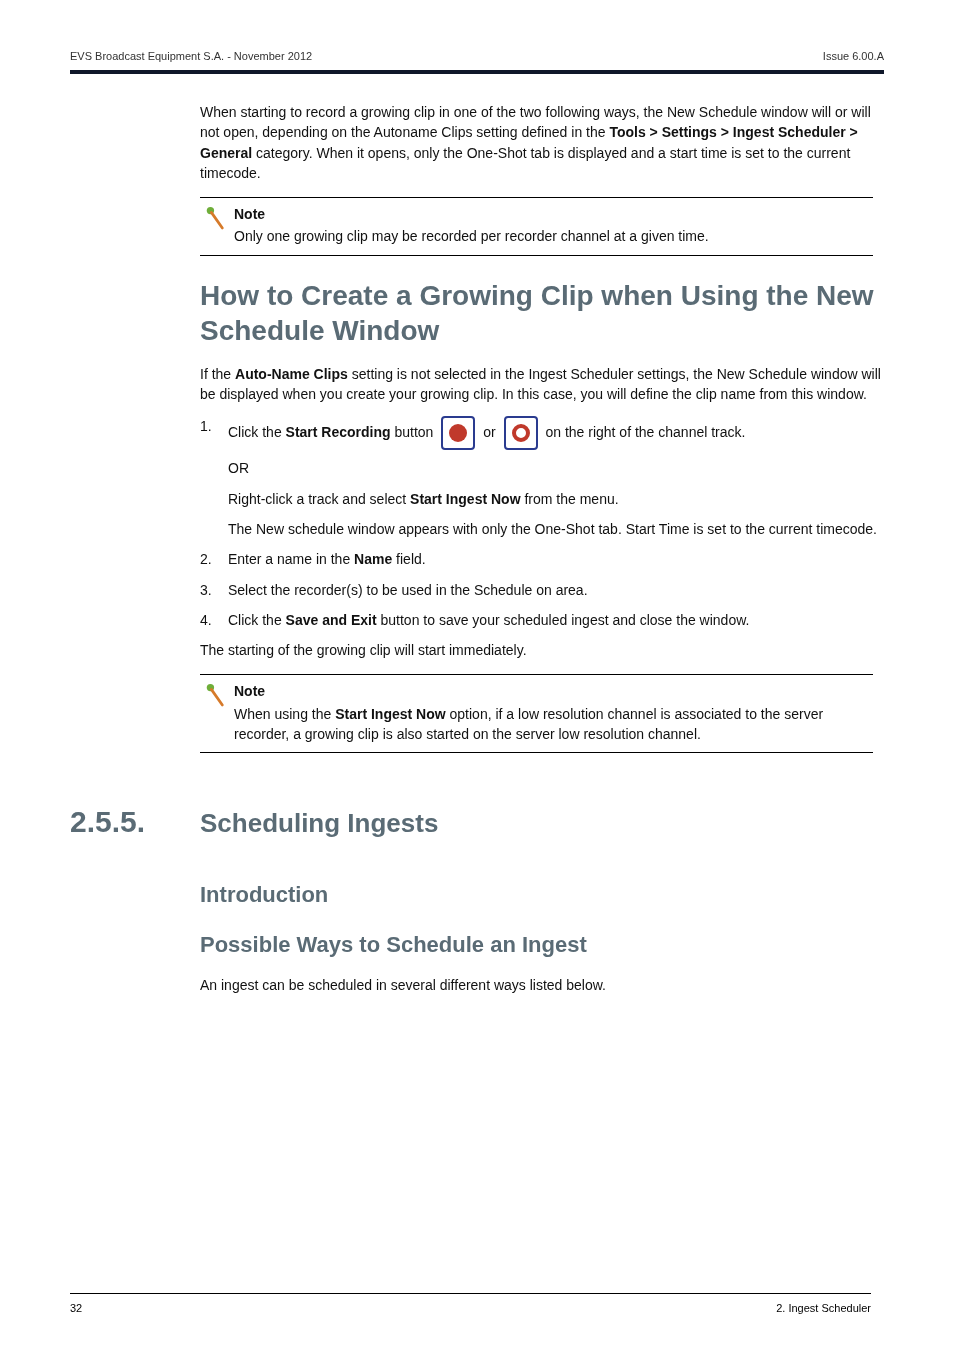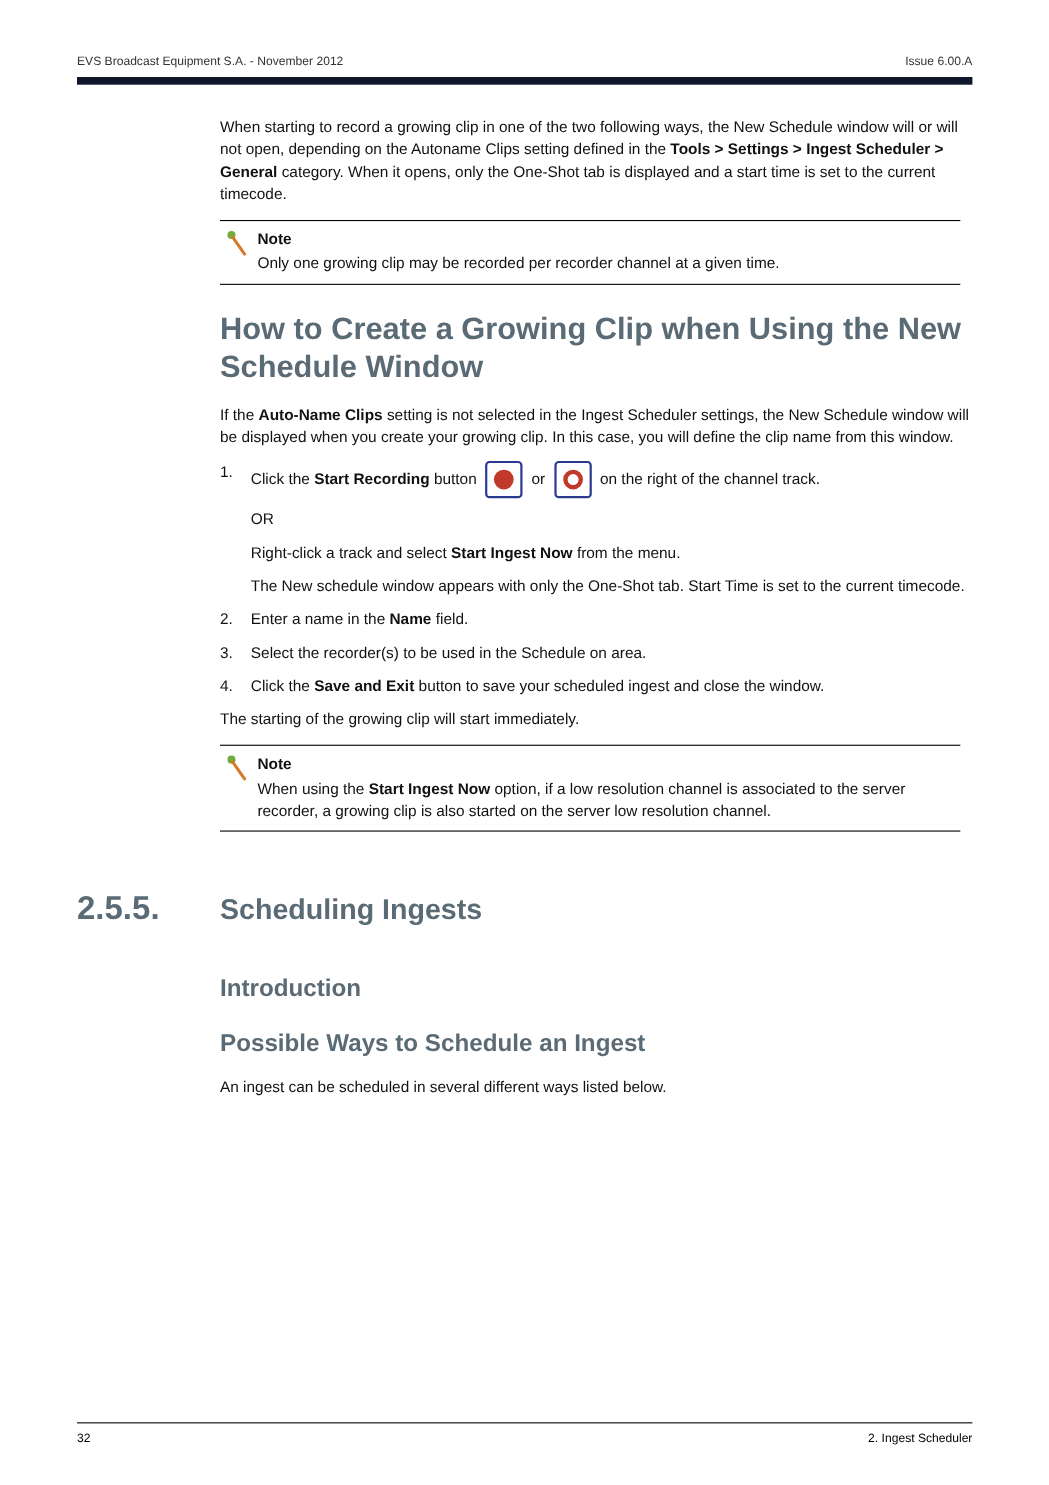--- a/index.html
+++ b/index.html
@@ -14,21 +14,21 @@
   }
   .page {
     padding: 50px 70px 40px 70px;
   }
   .header-bar {
     display: flex;
     justify-content: space-between;
     font-size: 11px;
     color: #333;
     padding-bottom: 8px;
-    border-bottom: 7px solid #0f172a;
+    border-bottom: 4px solid #0f172a;
     margin-bottom: 28px;
   }
   .content {
     margin-left: 130px;
     color: #111;
     line-height: 1.45;
   }
   .content p { margin-bottom: 12px; }
   .content b { font-weight: bold; }
   ul.bullets {
@@ -143,21 +143,21 @@
     width: 18px; height: 18px;
     border: 4px solid #c0392b;
     background: #fff;
     box-sizing: border-box;
   }
   .sub-indent { margin-left: 28px; margin-bottom: 10px; }
   .footer-bar {
     position: absolute;
     bottom: 36px;
     left: 70px;
-    right: 70px;
+    right: 83px;
     border-top: 1px solid #000;
     padding-top: 8px;
     display: flex;
     justify-content: space-between;
     font-size: 11px;
   }
 </style>
 </head>
 <body>
 

